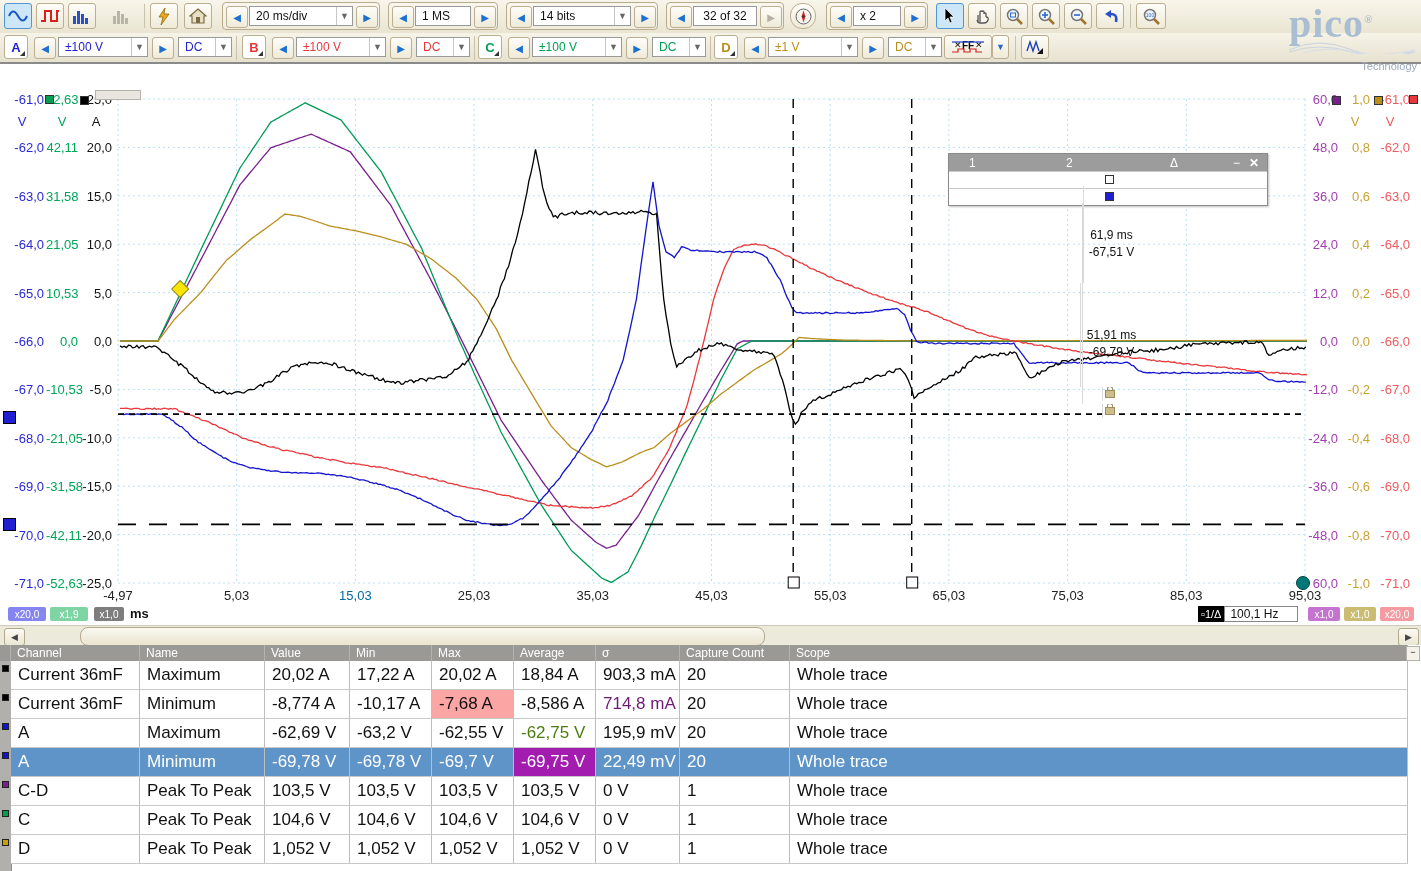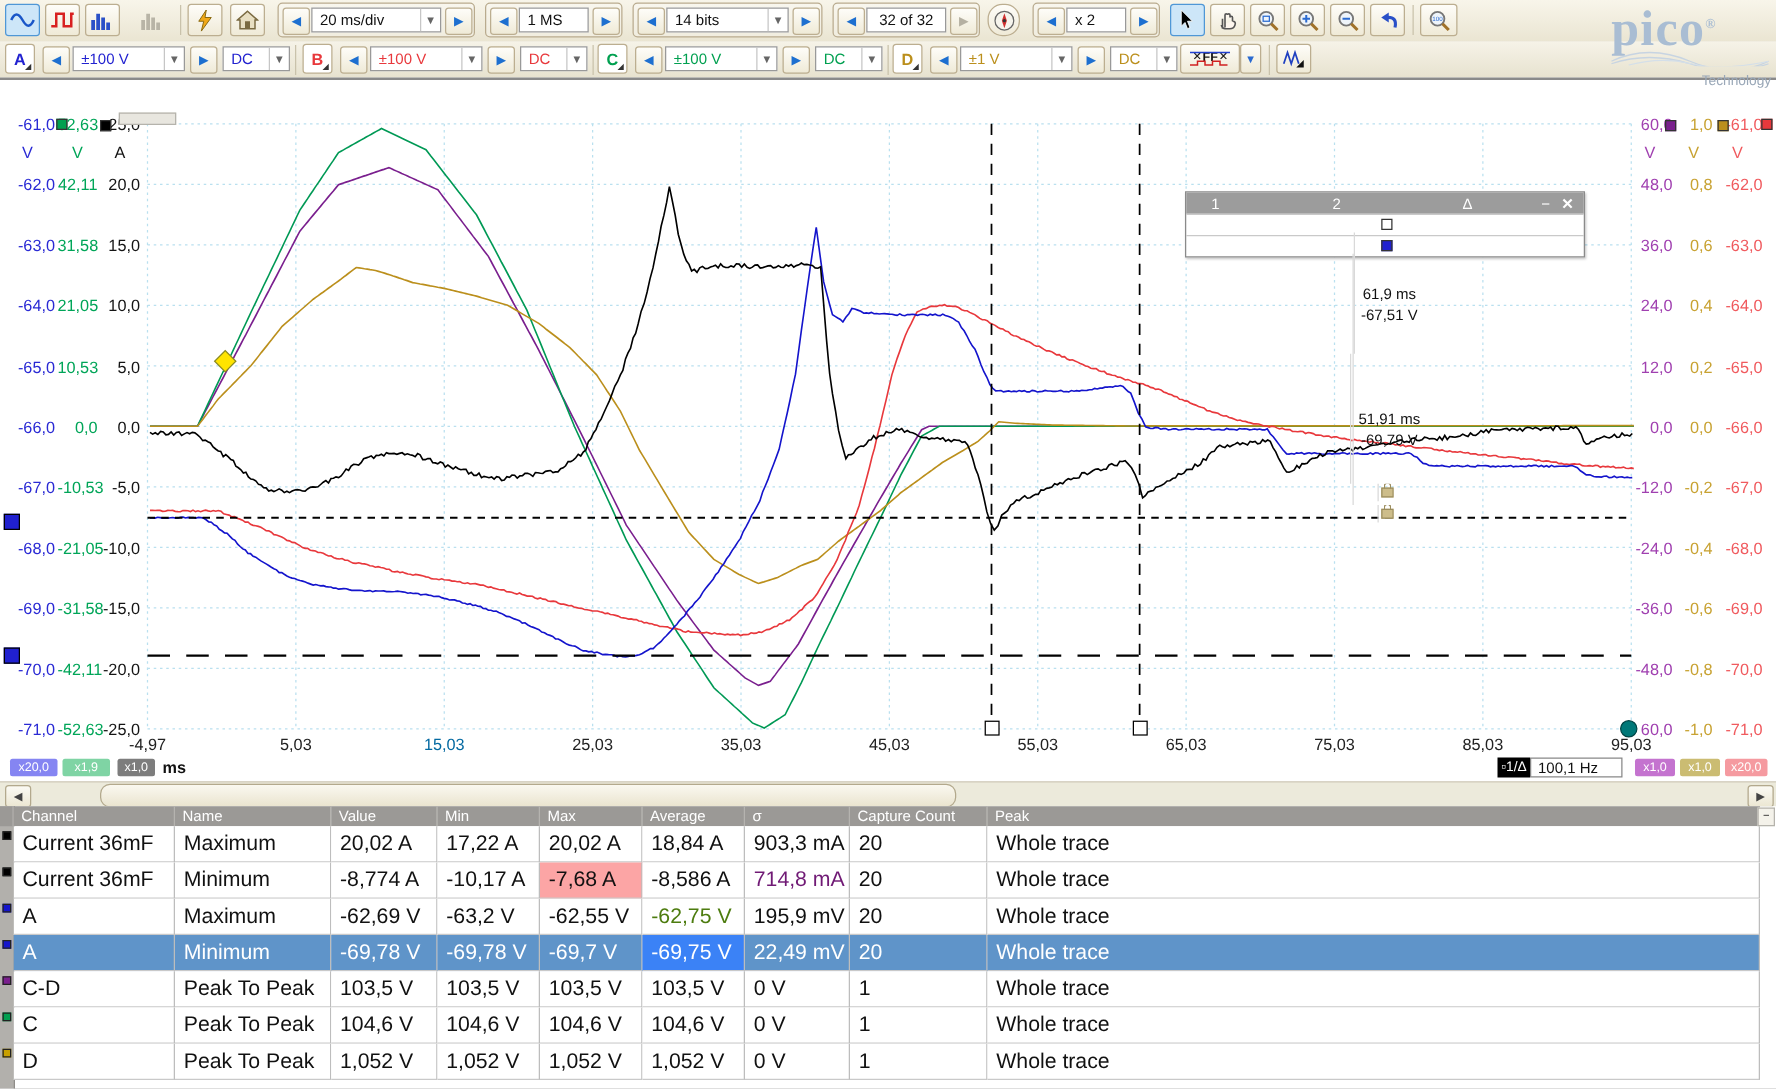--- a/index.html
+++ b/index.html
@@ -493,21 +493,21 @@
       <div class="chipcol"></div>
       <div class="mh" style="left:0;width:11px;"></div>
       <div class="mh" style="left:11px;width:129px;">Channel</div>
       <div class="mh" style="left:140px;width:125px;">Name</div>
       <div class="mh" style="left:265px;width:85px;">Value</div>
       <div class="mh" style="left:350px;width:82px;">Min</div>
       <div class="mh" style="left:432px;width:82px;">Max</div>
       <div class="mh" style="left:514px;width:82px;">Average</div>
       <div class="mh" style="left:596px;width:84px;">σ</div>
       <div class="mh" style="left:680px;width:110px;">Capture Count</div>
-      <div class="mh" style="left:790px;width:618px;">Peak</div>
+      <div class="mh" style="left:790px;width:618px;">Scope</div>
       <div class="mc" style="left:11px;width:129px;top:16px;background:#fff;color:#111;">Current 36mF</div>
       <div class="mc" style="left:140px;width:125px;top:16px;background:#fff;color:#111;">Maximum</div>
       <div class="mc" style="left:265px;width:85px;top:16px;background:#fff;color:#111;">20,02 A</div>
       <div class="mc" style="left:350px;width:82px;top:16px;background:#fff;color:#111;">17,22 A</div>
       <div class="mc" style="left:432px;width:82px;top:16px;background:#fff;color:#111;">20,02 A</div>
       <div class="mc" style="left:514px;width:82px;top:16px;background:#fff;color:#111;">18,84 A</div>
       <div class="mc" style="left:596px;width:84px;top:16px;background:#fff;color:#111;">903,3 mA</div>
       <div class="mc" style="left:680px;width:110px;top:16px;background:#fff;color:#111;">20</div>
       <div class="mc" style="left:790px;width:618px;top:16px;background:#fff;color:#111;">Whole trace</div>
       <div class="chip" style="top:20px;background:#000000;"></div>
@@ -529,21 +529,21 @@
       <div class="mc" style="left:514px;width:82px;top:74px;background:#fff;color:#4d7c0f;">-62,75 V</div>
       <div class="mc" style="left:596px;width:84px;top:74px;background:#fff;color:#111;">195,9 mV</div>
       <div class="mc" style="left:680px;width:110px;top:74px;background:#fff;color:#111;">20</div>
       <div class="mc" style="left:790px;width:618px;top:74px;background:#fff;color:#111;">Whole trace</div>
       <div class="chip" style="top:78px;background:#1414cc;"></div>
       <div class="mc" style="left:11px;width:129px;top:103px;background:#5f94c9;color:#fff;">A</div>
       <div class="mc" style="left:140px;width:125px;top:103px;background:#5f94c9;color:#fff;">Minimum</div>
       <div class="mc" style="left:265px;width:85px;top:103px;background:#5f94c9;color:#fff;">-69,78 V</div>
       <div class="mc" style="left:350px;width:82px;top:103px;background:#5f94c9;color:#fff;">-69,78 V</div>
       <div class="mc" style="left:432px;width:82px;top:103px;background:#5f94c9;color:#fff;">-69,7 V</div>
-      <div class="mc" style="left:514px;width:82px;top:103px;background:#3b82f6;color:#fff;">-69,75 V</div>
+      <div class="mc" style="left:514px;width:82px;top:103px;background:#a21caf;color:#fff;">-69,75 V</div>
       <div class="mc" style="left:596px;width:84px;top:103px;background:#5f94c9;color:#fff;">22,49 mV</div>
       <div class="mc" style="left:680px;width:110px;top:103px;background:#5f94c9;color:#fff;">20</div>
       <div class="mc" style="left:790px;width:618px;top:103px;background:#5f94c9;color:#fff;">Whole trace</div>
       <div class="chip" style="top:107px;background:#1414cc;"></div>
       <div class="mc" style="left:11px;width:129px;top:132px;background:#fff;color:#111;">C-D</div>
       <div class="mc" style="left:140px;width:125px;top:132px;background:#fff;color:#111;">Peak To Peak</div>
       <div class="mc" style="left:265px;width:85px;top:132px;background:#fff;color:#111;">103,5 V</div>
       <div class="mc" style="left:350px;width:82px;top:132px;background:#fff;color:#111;">103,5 V</div>
       <div class="mc" style="left:432px;width:82px;top:132px;background:#fff;color:#111;">103,5 V</div>
       <div class="mc" style="left:514px;width:82px;top:132px;background:#fff;color:#111;">103,5 V</div>

